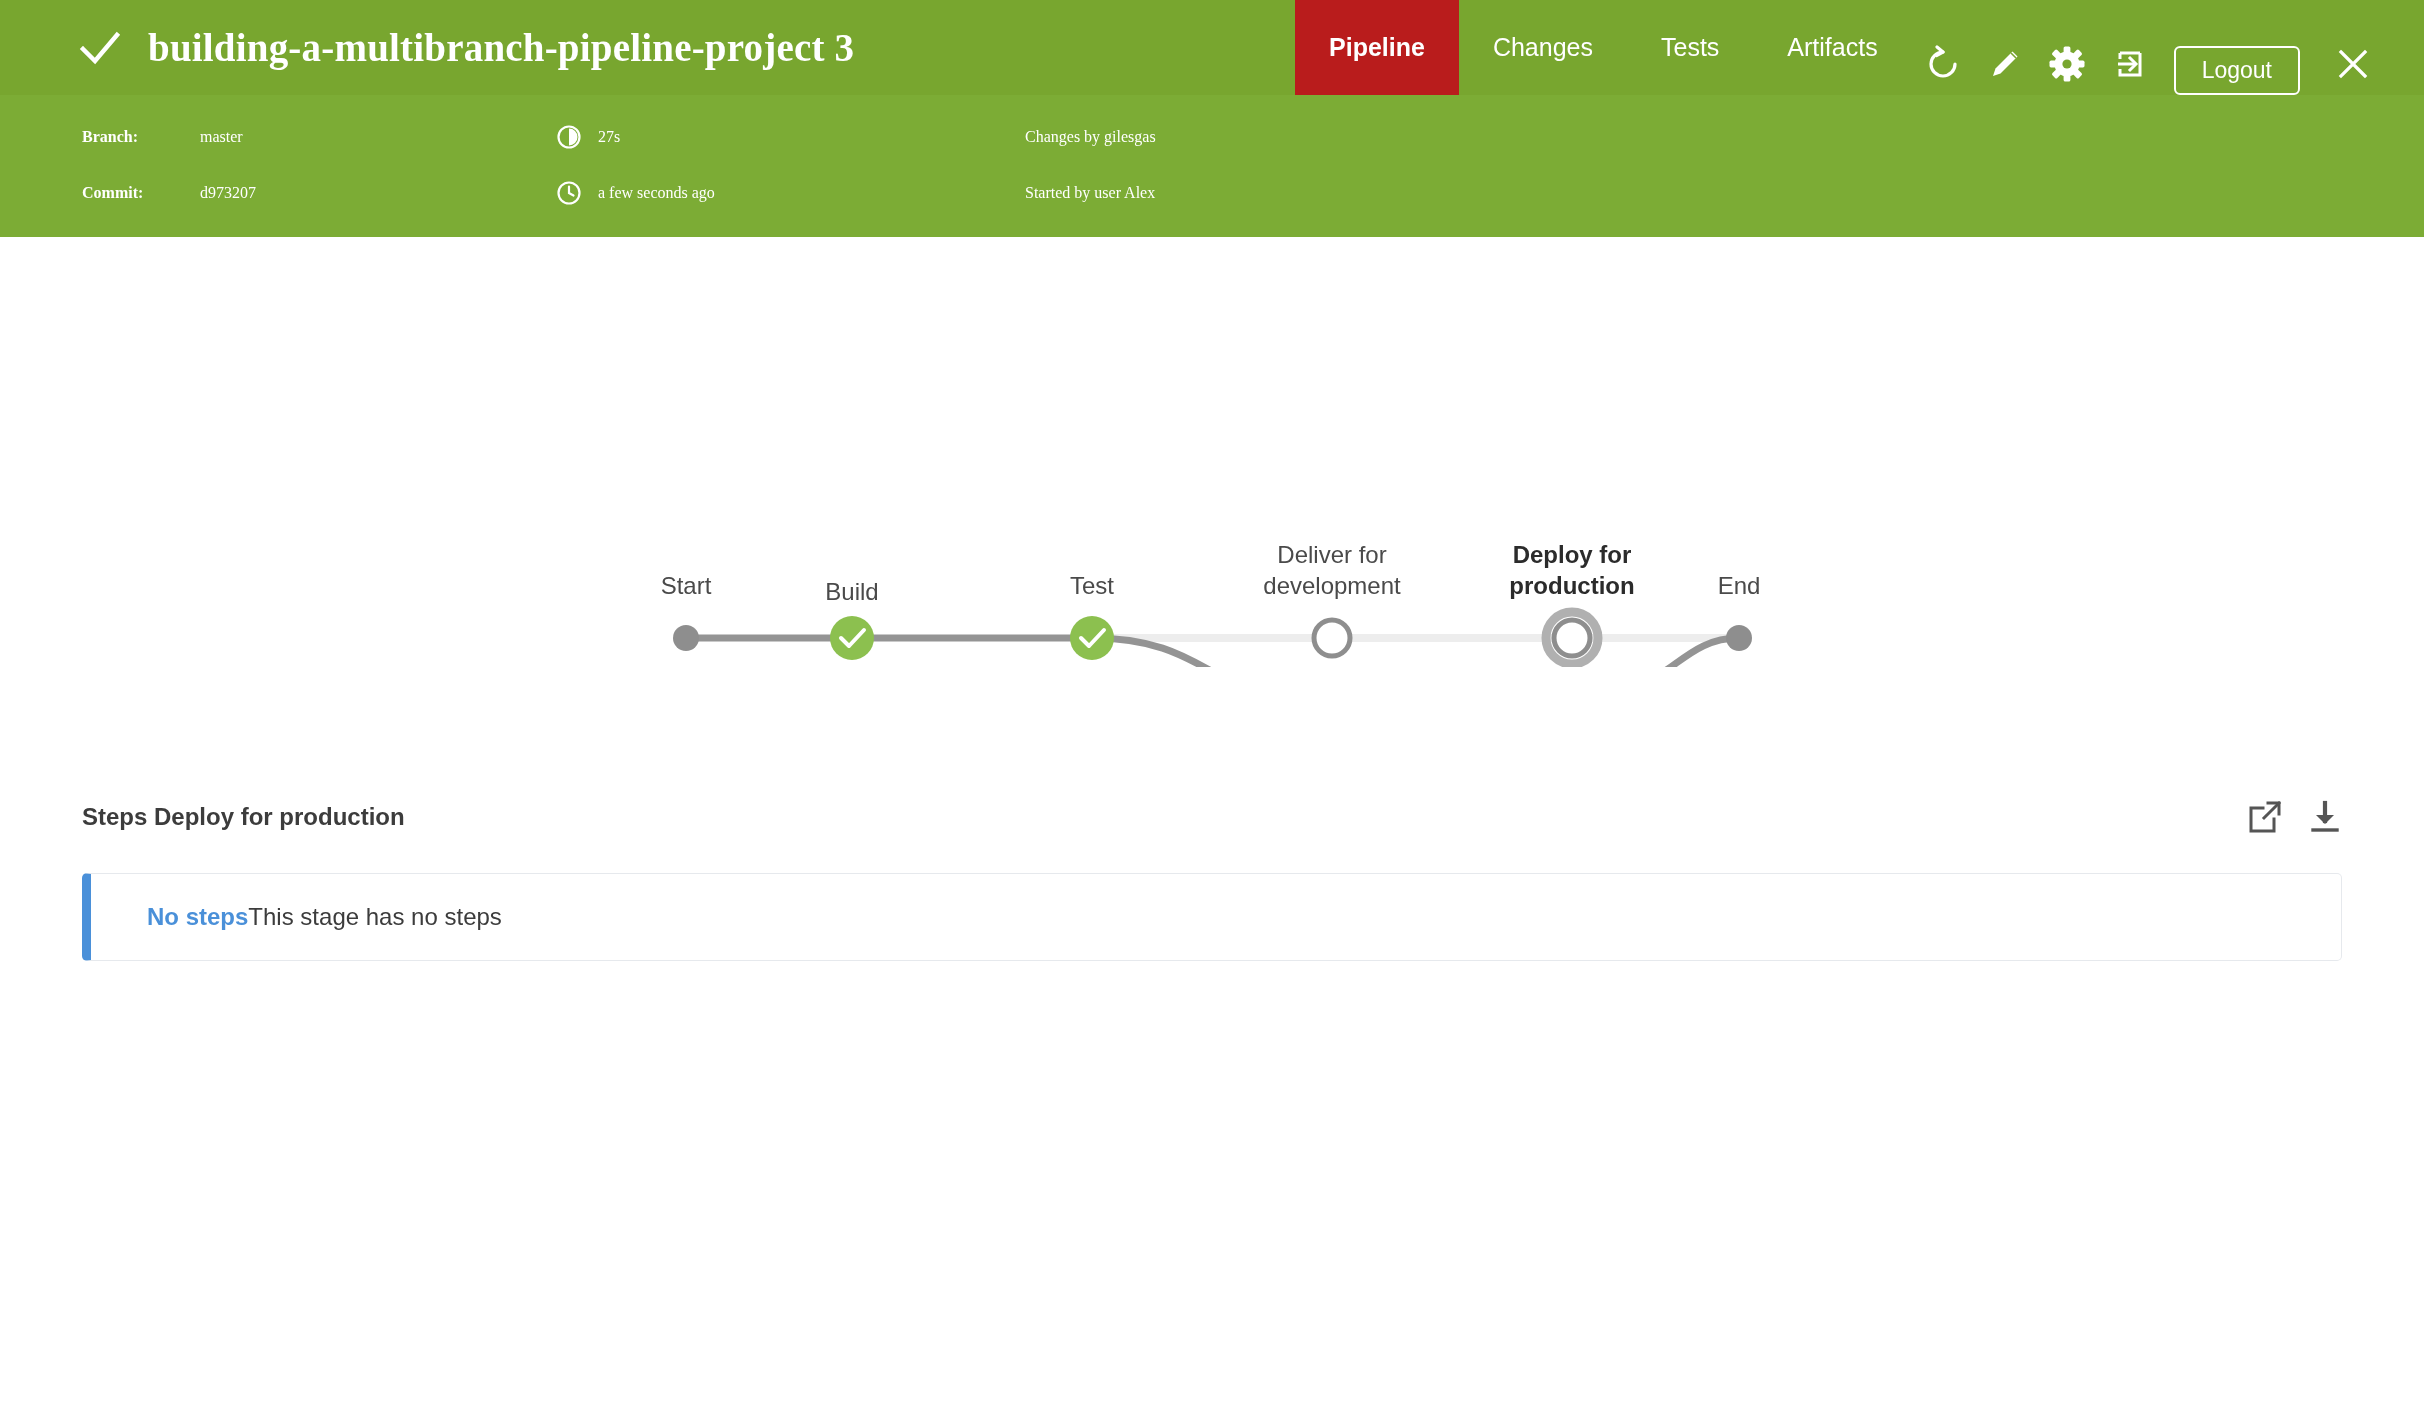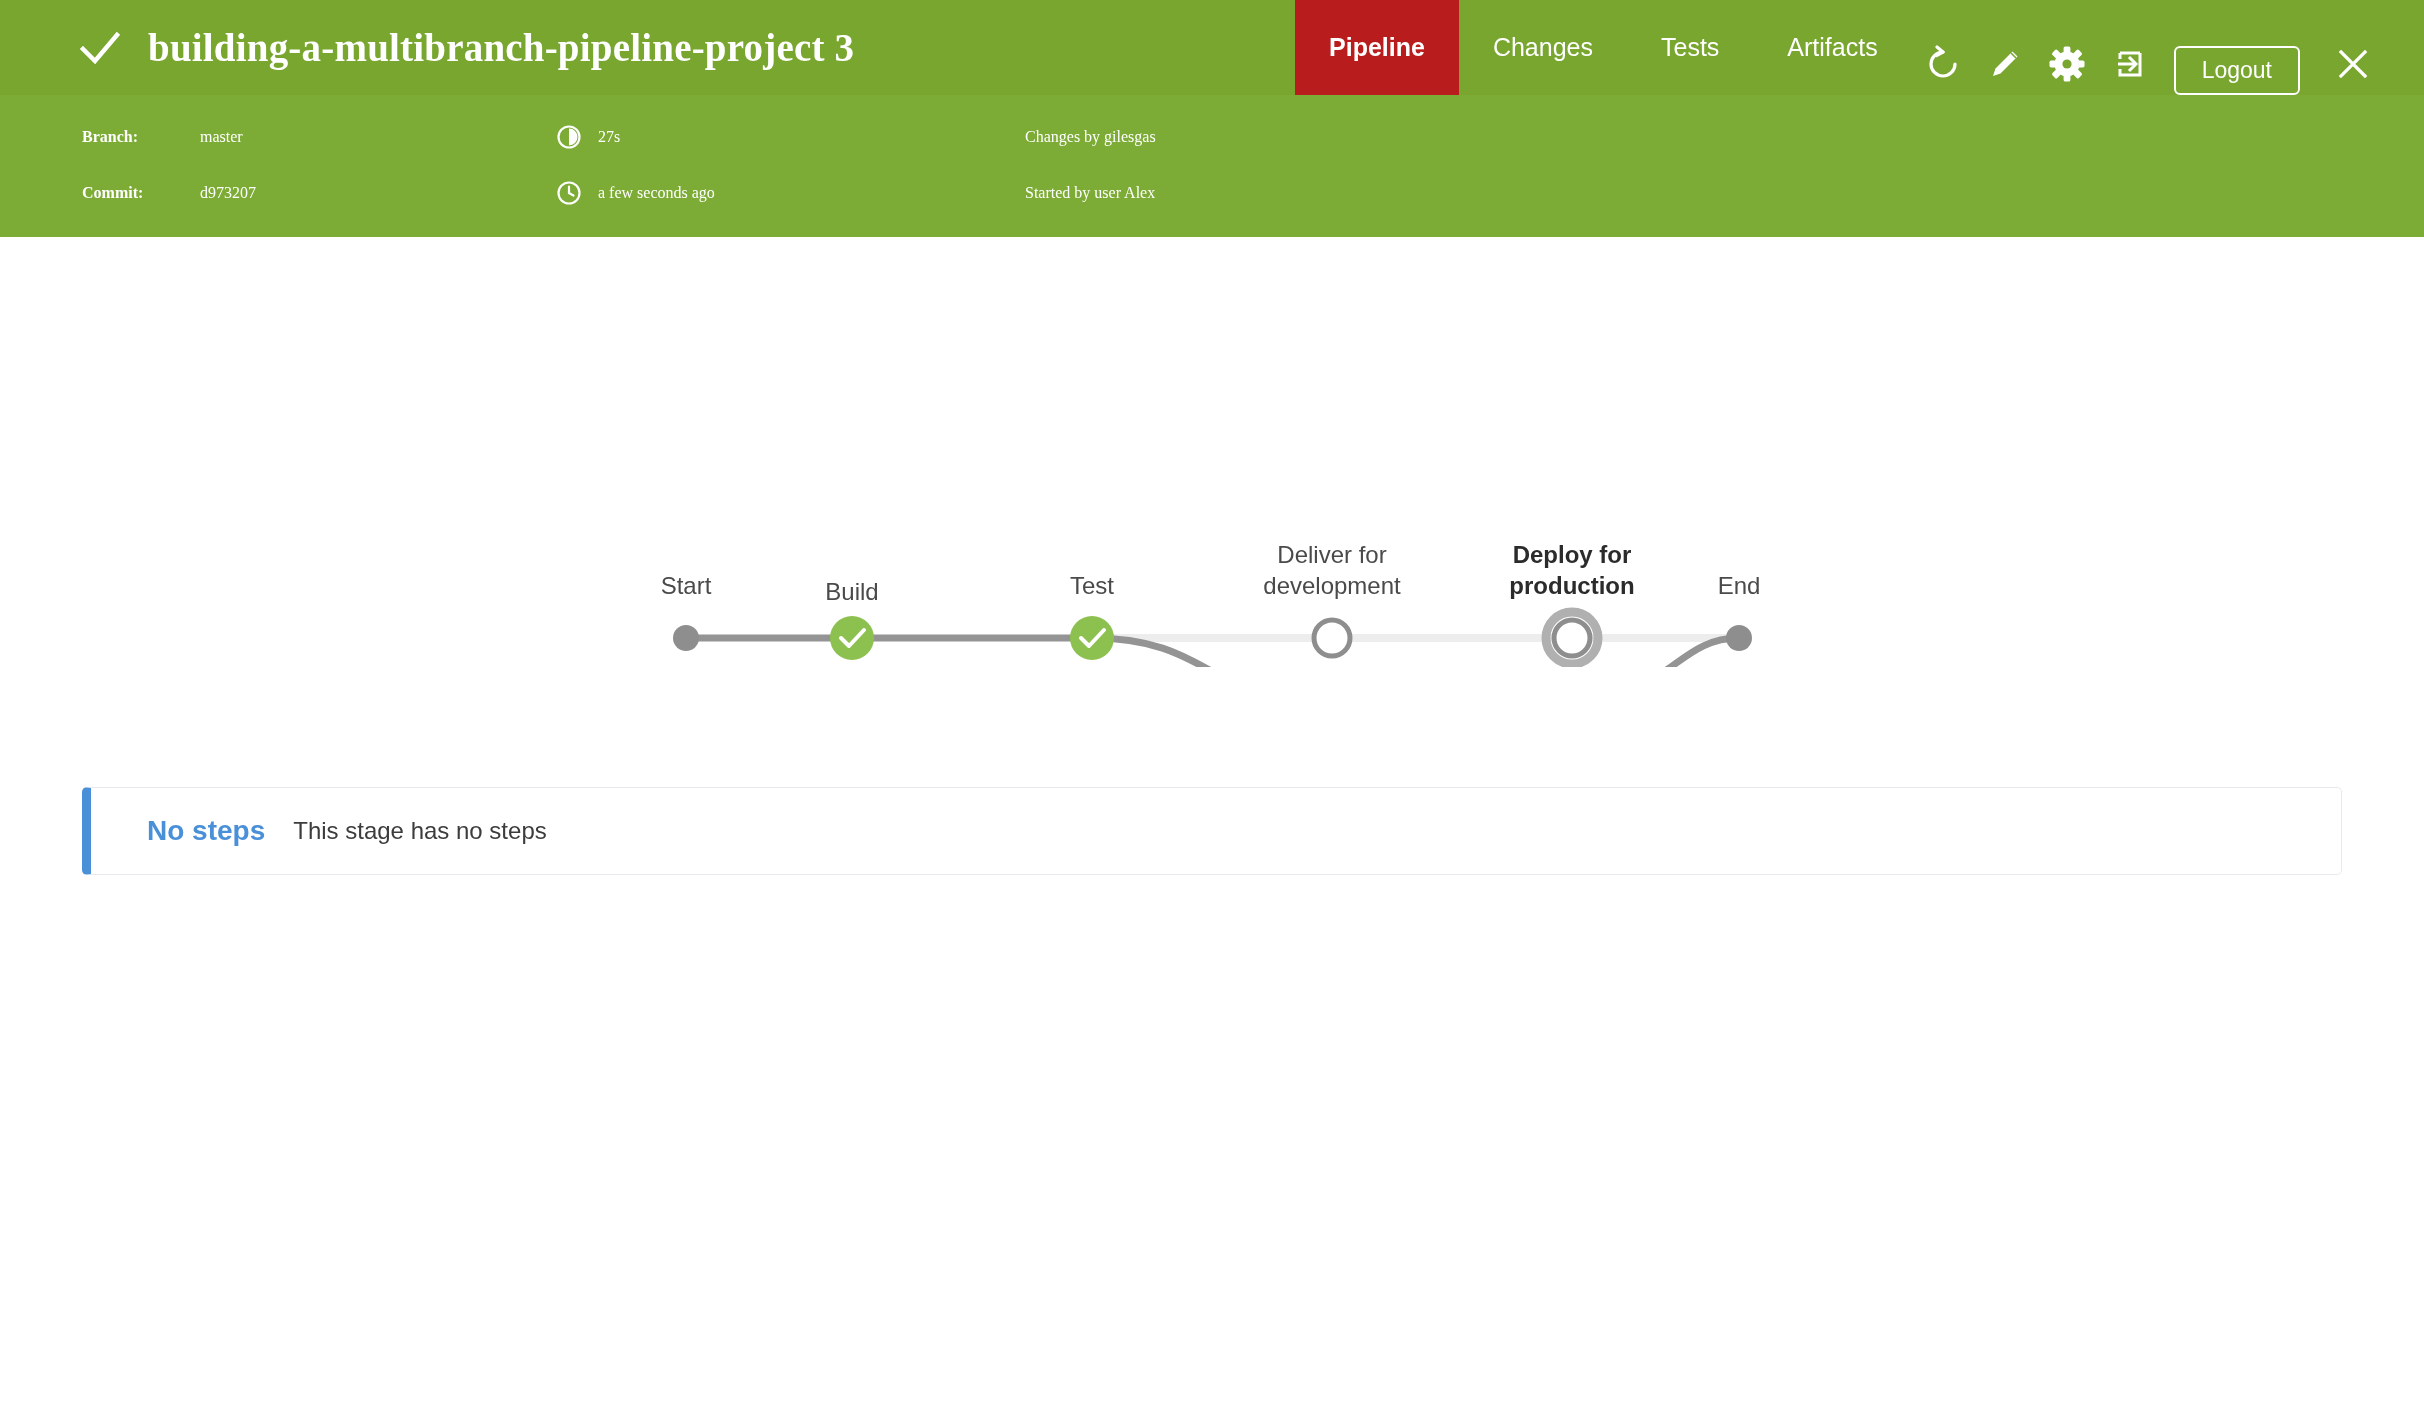--- a/index.html
+++ b/index.html
@@ -175,24 +175,23 @@
     background: #ffffff;
     border: 1px solid #e6e9ed;
     border-radius: 5px;
     border-left: 9px solid #4a90d9;
     height: 88px;
     display: flex;
     align-items: center;
     padding-left: 56px;
   }
   .no-steps-label {
-    font-size: 28px;
+    font-size: 24px;
     font-weight: bold;
     color: #4a90d9;
-    margin-right: 28px;
     white-space: nowrap;
   }
   .no-steps-text {
     font-size: 24px;
     color: #3c3c3c;
     white-space: nowrap;
   }
 </style>
 </head>
 <body>
@@ -334,18 +333,33 @@
 
   <div class="stage-label plain" style="left:686px; top:334px;">Start</div>
   <div class="stage-label" style="left:852px; top:334px;margin-top:6px;">Build</div>
   <div class="stage-label" style="left:1092px; top:334px;">Test</div>
   <div class="stage-label" style="left:1332px; top:303px; width:230px; white-space:normal;">Deliver for development</div>
   <div class="stage-label selected" style="left:1572px; top:303px; width:230px; white-space:normal;">Deploy for production</div>
   <div class="stage-label plain" style="left:1739px; top:334px;">End</div>
 </div>
 
 <div class="steps-section">
+  <div class="steps-head">
+    <div class="steps-title">Steps Deploy for production</div>
+    <div class="steps-head-actions">
+      <svg class="head-icon" viewBox="0 0 34 34">
+        <path d="M20 3 L31 3 L31 14" fill="none" stroke="#555" stroke-width="3" stroke-linecap="square"></path>
+        <path d="M31 3 L16 18" fill="none" stroke="#555" stroke-width="3" stroke-linecap="square"></path>
+        <path d="M26 19 L26 31 L3 31 L3 8 L15 8" fill="none" stroke="#555" stroke-width="3" stroke-linecap="square"></path>
+      </svg>
+      <svg class="head-icon" viewBox="0 0 34 34">
+        <path d="M17 3 L17 21" fill="none" stroke="#555" stroke-width="4.2" stroke-linecap="square"></path>
+        <path d="M8 15 L17 24 L26 15 Z" fill="#555"></path>
+        <path d="M5 30 L29 30" fill="none" stroke="#555" stroke-width="3.4" stroke-linecap="square"></path>
+      </svg>
+    </div>
+  </div>
 
   <div class="steps-panel">
     <span class="no-steps-label">No steps</span>
     <span class="no-steps-text">This stage has no steps</span>
   </div>
 </div>
 
 </body></html>

